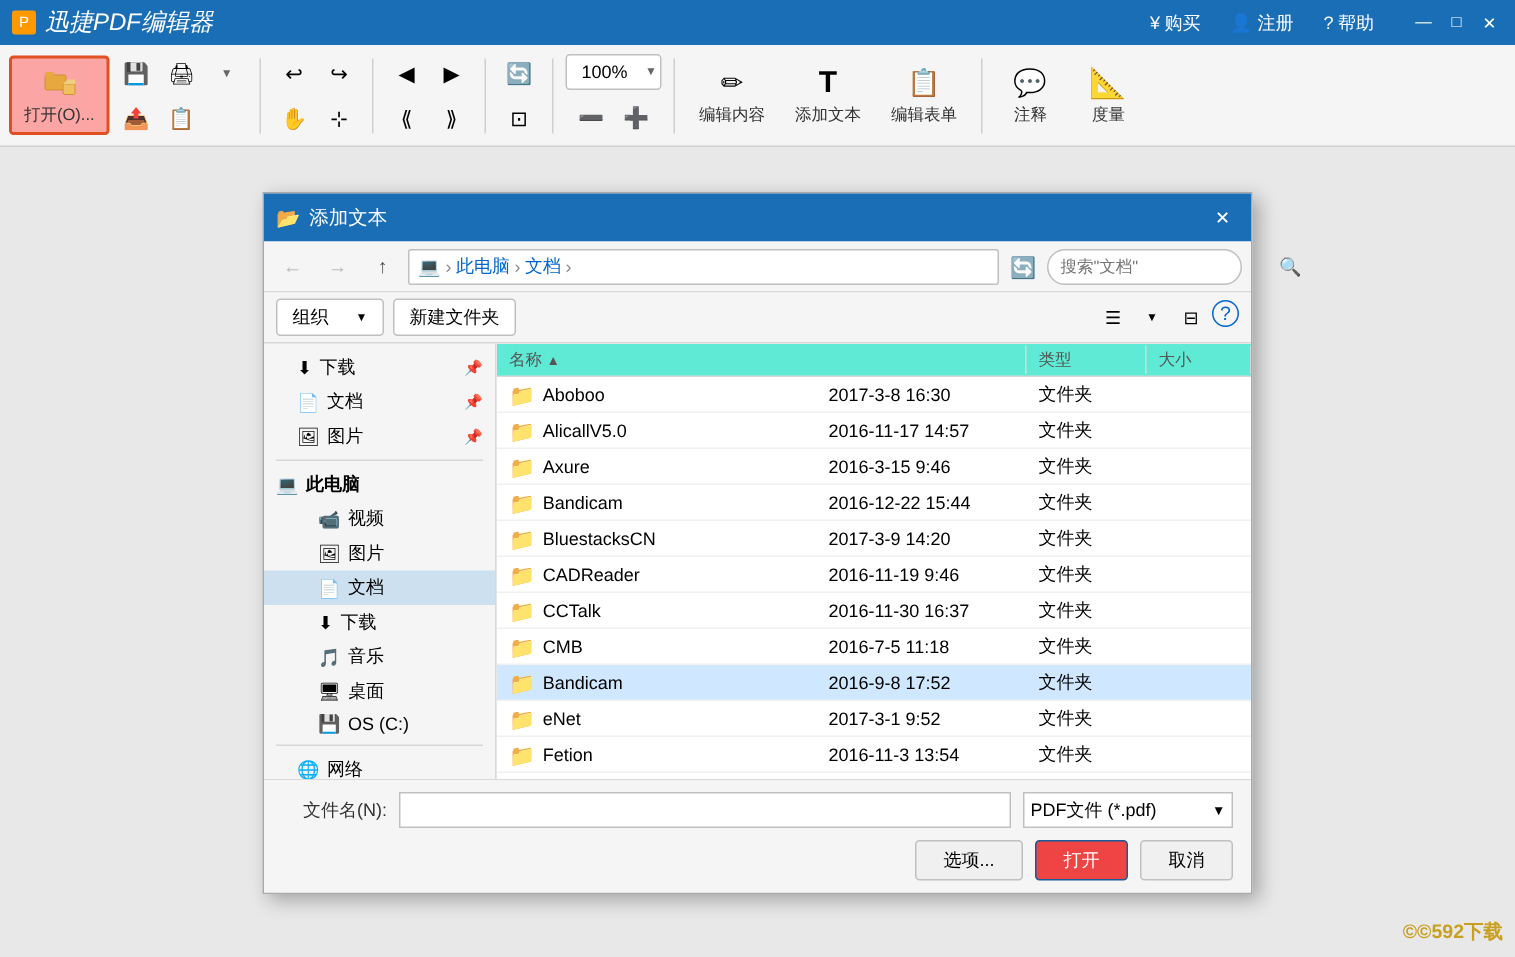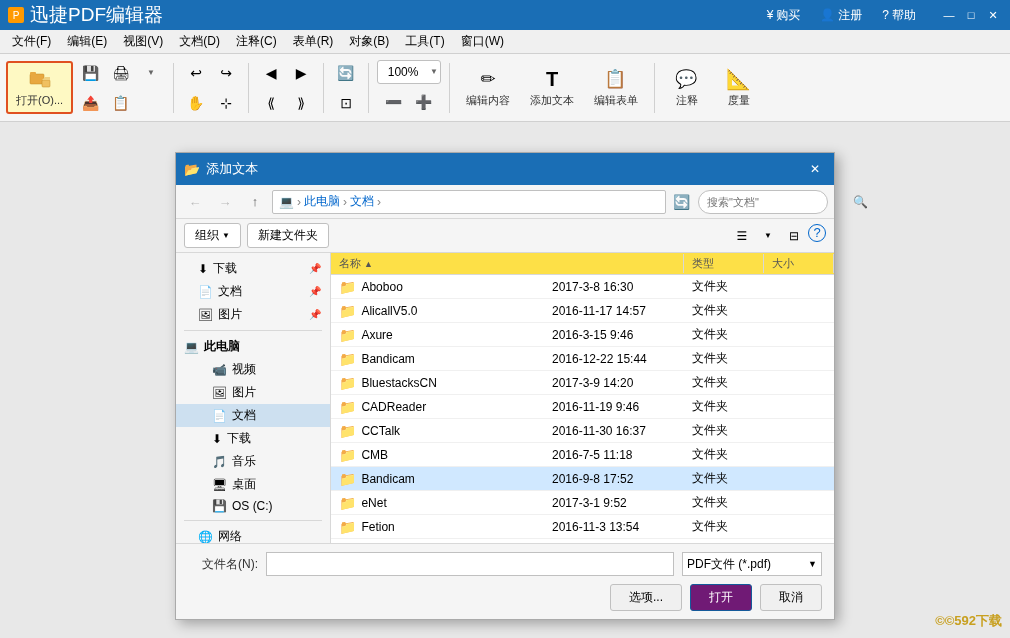--- a/index.html
+++ b/index.html
@@ -43,21 +43,22 @@
       height: 16px;
       background: #ff9900;
       border-radius: 2px;
       display: flex;
       align-items: center;
       justify-content: center;
       font-size: 10px;
       color: white;
     }
     .title-bar-text {
-      font-size: 19px;
+      font-size: 16px;
+      font-style: italic;
     }
     .title-bar-right {
       display: flex;
       align-items: center;
       gap: 12px;
     }
     .title-bar-action {
       display: flex;
       align-items: center;
       gap: 3px;
@@ -115,21 +116,21 @@
       flex-direction: column;
       align-items: center;
       padding: 4px 8px;
       cursor: pointer;
       border-radius: 3px;
       gap: 2px;
       min-width: 48px;
     }
     .toolbar-btn.active {
       border: 2px solid #e05020;
-      background: #fef9c3;
+      background: #fca5a5;
     }
     .toolbar-btn-icon {
       width: 24px;
       height: 24px;
       display: flex;
       align-items: center;
       justify-content: center;
       font-size: 18px;
     }
     .toolbar-btn-label {
@@ -331,21 +332,21 @@
     }
     .action-bar-btn {
       padding: 3px 10px;
       border: 1px solid #c0c0c0;
       border-radius: 3px;
       background: white;
       cursor: pointer;
       font-size: 12px;
       display: flex;
       align-items: center;
-      gap: 3px;
+      gap: 18px;
     }
     .view-controls {
       margin-left: auto;
       display: flex;
       gap: 2px;
     }
     .view-btn {
       width: 24px;
       height: 24px;
       display: flex;
@@ -392,21 +393,21 @@
 
     
     .file-list-area {
       flex: 1;
       overflow-y: scroll;
       background: white;
     }
     .file-list-header {
       display: flex;
       align-items: center;
-      background: #fde047;
+      background: #5eead4;
       border-bottom: 1px solid #d8d8d8;
       height: 22px;
       position: sticky;
       top: 0;
       z-index: 1;
     }
     .file-col-header {
       padding: 2px 8px;
       font-size: 11px;
       color: #555;
@@ -488,21 +489,21 @@
     }
     .footer-btn {
       padding: 4px 18px;
       border: 1px solid #c0c0c0;
       border-radius: 3px;
       background: #f0f0f0;
       cursor: pointer;
       font-size: 12px;
     }
     .footer-btn.primary {
-      background: #701a75;
+      background: #ef4444;
       color: white;
       border-color: #155a9a;
     }
   </style>
 </head>
 <body>
 
 <div class="app-window">
 
   <div class="title-bar">
@@ -524,31 +525,20 @@
         <span>帮助</span>
       </div>
       <div class="title-bar-btns">
         <div class="win-btn">—</div>
         <div class="win-btn">□</div>
         <div class="win-btn close">✕</div>
       </div>
     </div>
   </div>
 
-  <div class="menu-bar">
-    <div class="menu-item">文件(F)</div>
-    <div class="menu-item">编辑(E)</div>
-    <div class="menu-item">视图(V)</div>
-    <div class="menu-item">文档(D)</div>
-    <div class="menu-item">注释(C)</div>
-    <div class="menu-item">表单(R)</div>
-    <div class="menu-item">对象(B)</div>
-    <div class="menu-item">工具(T)</div>
-    <div class="menu-item">窗口(W)</div>
-  </div>
 
   <div class="toolbar">
 
     <div class="toolbar-btn active">
       <div class="toolbar-btn-icon">
         <svg width="24" height="24" viewBox="0 0 24 24">
           <rect x="2" y="7" width="14" height="10" rx="1" fill="#e8a840" stroke="#c08820" stroke-width="0.5"></rect>
           <rect x="2" y="5" width="6" height="3" rx="1" fill="#e8a840"></rect>
           <rect x="14" y="13" width="8" height="7" rx="1" fill="#f0c060" stroke="#c08820" stroke-width="0.5"></rect>
           <polygon points="14,13 17,10 22,10 22,13" fill="#f0d080"></polygon>

